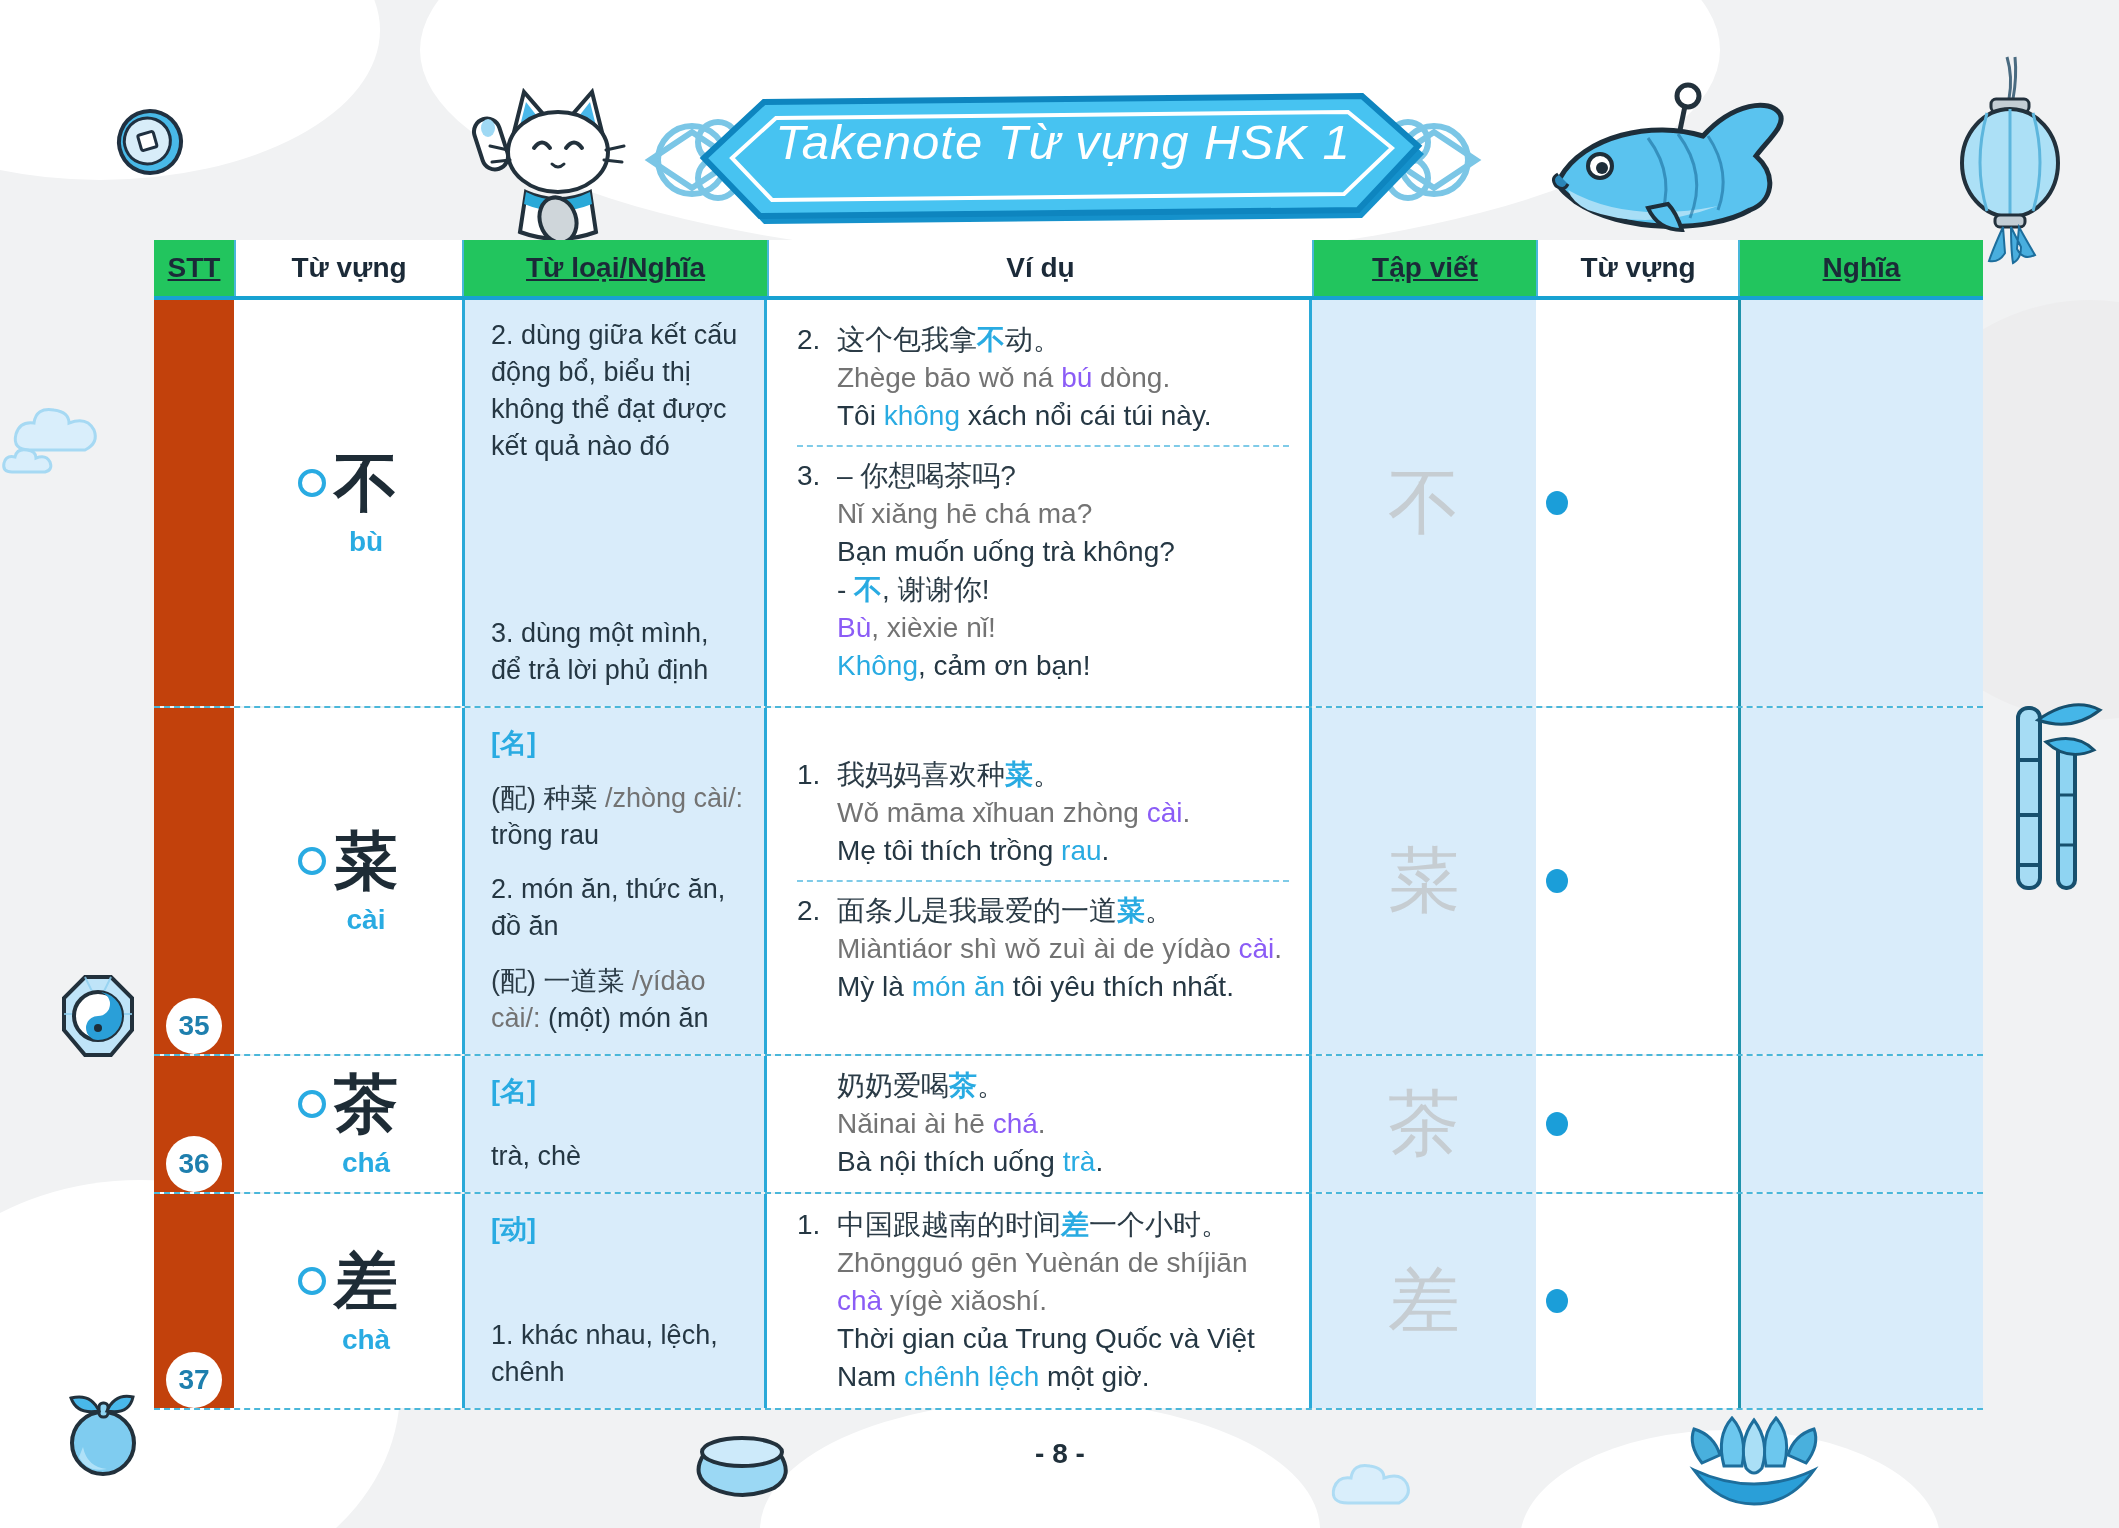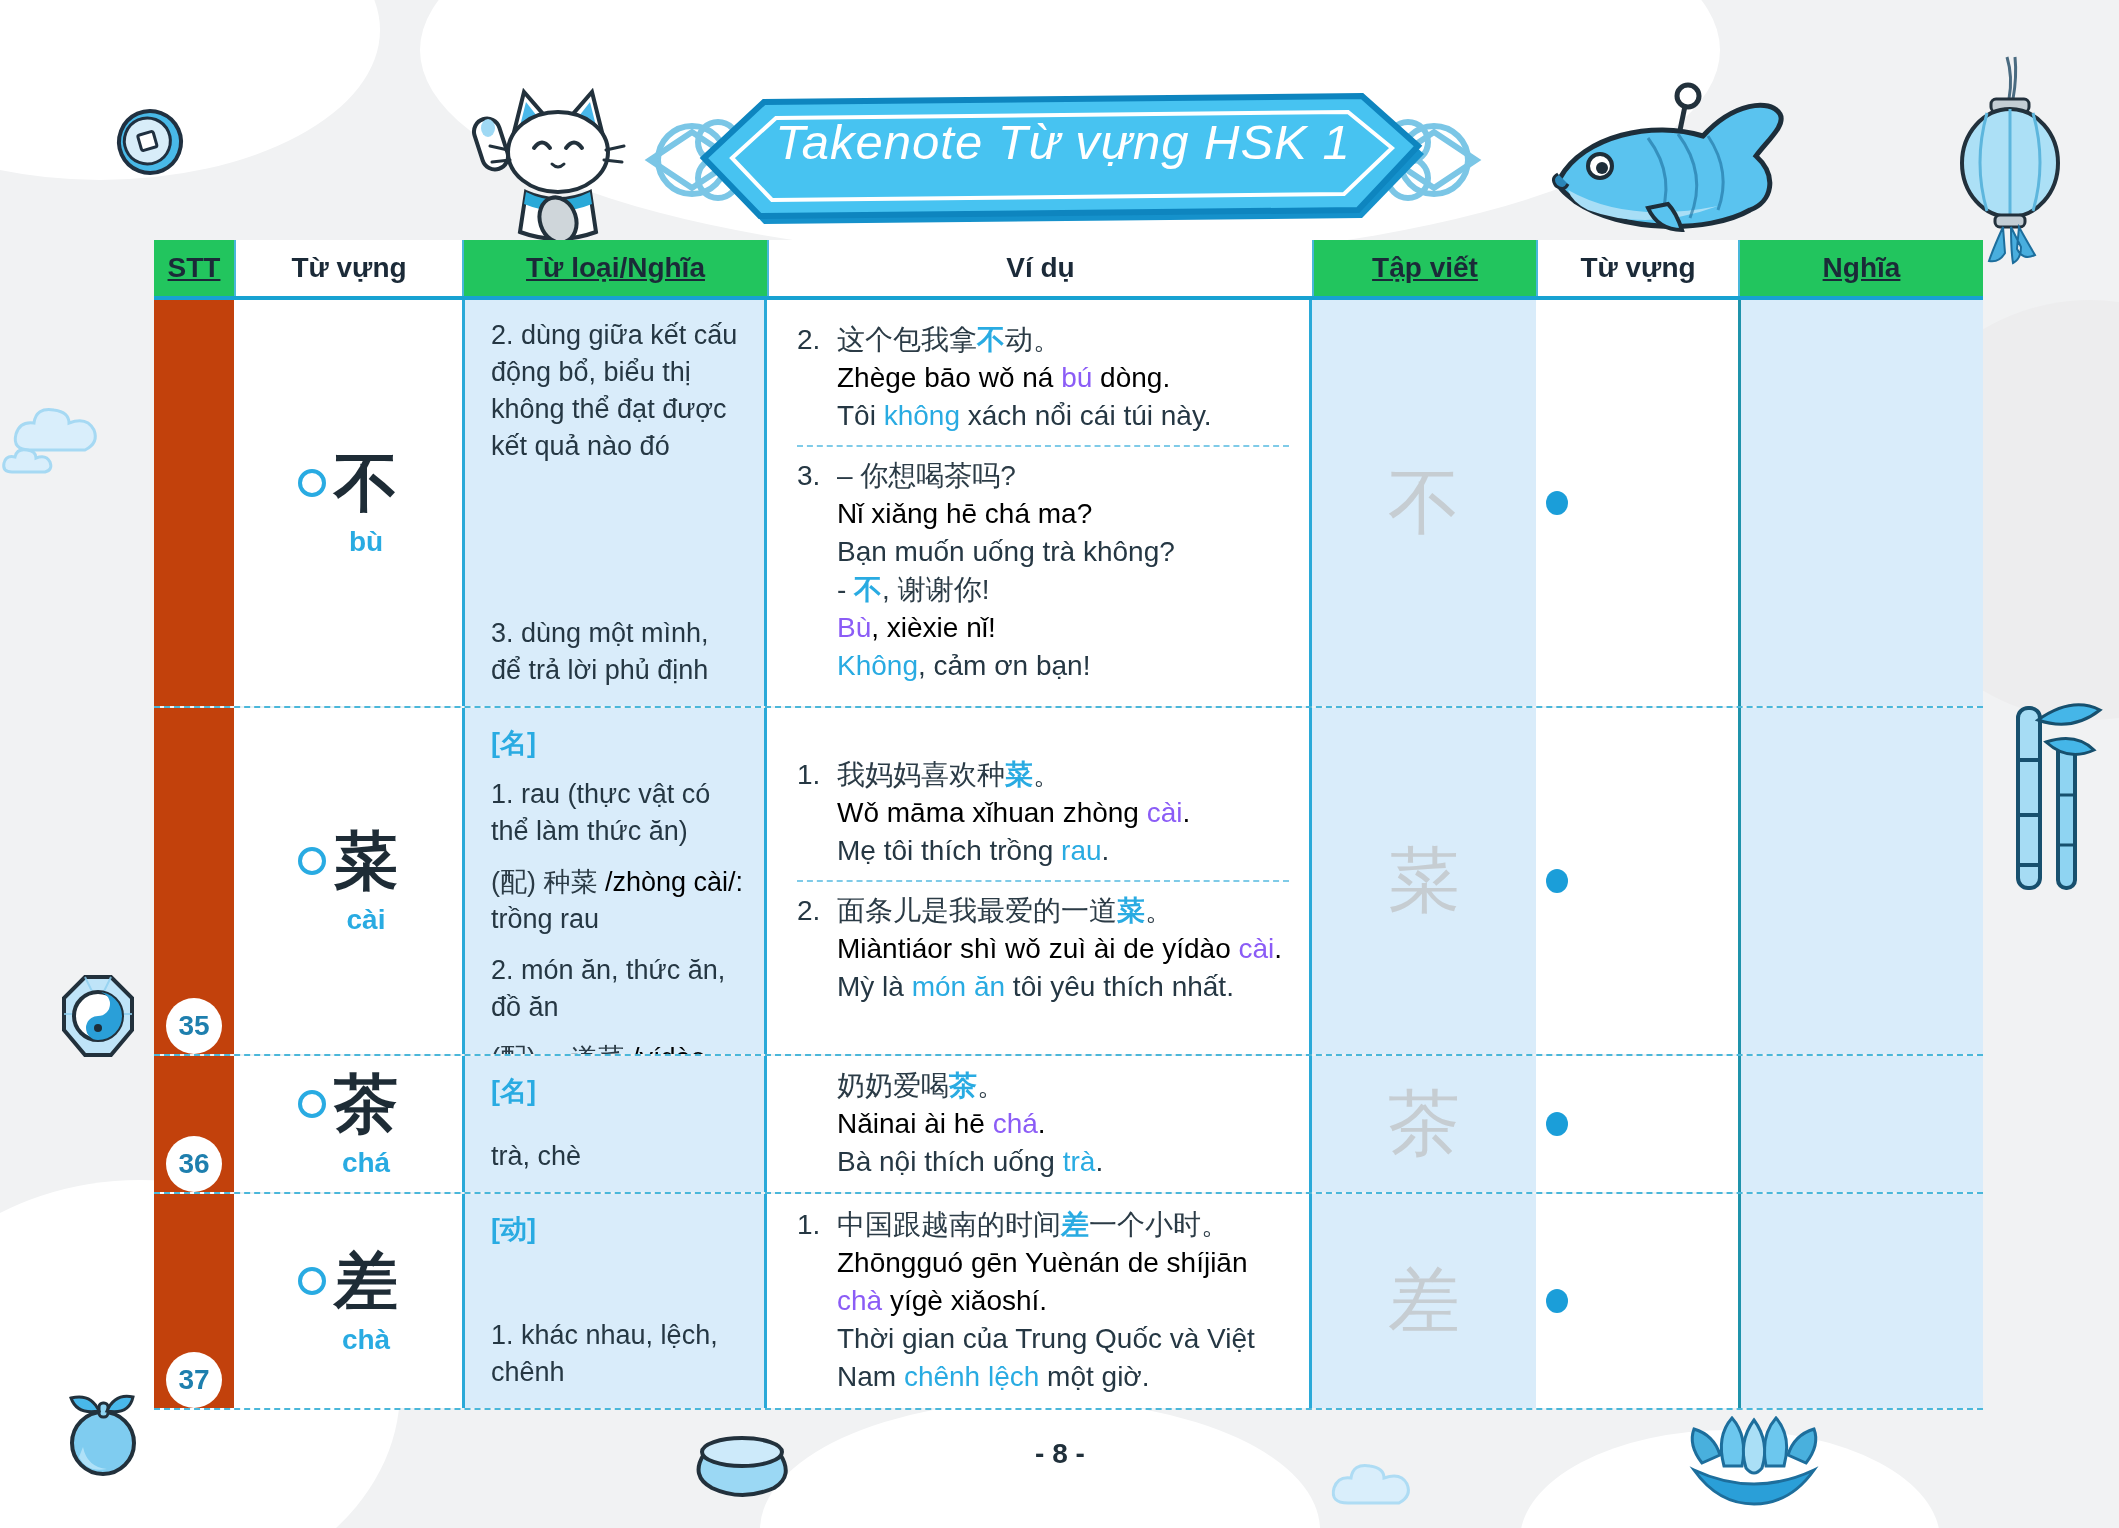--- a/index.html
+++ b/index.html
@@ -47,21 +47,21 @@
   .para{font-size:27px;line-height:37px;margin:7px 0;}
 
   .c-vidu{background:#ffffff;border-right:3px solid #2aa9d8;
     display:flex;flex-direction:column;justify-content:center;padding:0 20px 0 30px;}
   .block{padding:10px 0;}
   .block + .block{border-top:2px dashed #7fcbe8;}
   .line{font-size:28px;line-height:38px;padding-left:40px;}
   .seg.num{display:inline-block;width:40px;margin-left:-40px;color:#253743;}
   .seg.cn{color:#2b3b46;}
   .seg.hl{color:#29abe2;font-weight:bold;}
-  .seg.py{color:#000000;}
+  .seg.py{color:#737373;}
   .seg.pyhl{color:#8b5cf6;}
   .seg.vi{color:#253743;}
   .seg.vihl{color:#29abe2;}
 
   .c-trace{background:#d9ecfa;display:flex;align-items:center;justify-content:center;}
   .trace{font-family:"DejaVu Serif", serif;font-size:72px;color:#c6cdd2;}
 
   .c-dot{background:#ffffff;display:flex;align-items:center;}
   .dot{width:22px;height:24px;border-radius:50%;background:#1b9ed9;margin-left:10px;}
 
@@ -251,21 +251,20 @@
       </div>
       <div class="cell c-word">
         <div class="word-wrap">
           <span class="ring"></span>
           <span class="hz-big js-word">菜</span>
           <span class="word-pinyin js-pinyin">cài</span>
         </div>
       </div>
       <div class="cell c-mean js-mean">
             <div class="para"><span class="seg hl">[名]</span></div>
-            <div class="para"><span class="seg vi">1. rau (thực vật có thể làm thức ăn)</span></div>
             <div class="para"><span class="seg cn">(配) 种菜 </span><span class="seg py">/zhòng cài/:</span><span class="seg vi"> trồng rau</span></div>
             <div class="para"><span class="seg vi">2. món ăn, thức ăn, đồ ăn</span></div>
             <div class="para"><span class="seg cn">(配) 一道菜 </span><span class="seg py">/yídào cài/:</span><span class="seg vi"> (một) món ăn</span></div>
           </div>
       <div class="cell c-vidu js-vidu">
             <div class="block">
               <div class="line"><span class="seg num">1. </span><span class="seg cn">我妈妈喜欢种</span><span class="seg hl">菜</span><span class="seg cn">。</span></div>
               <div class="line"><span class="seg py">Wǒ māma xǐhuan zhòng </span><span class="seg pyhl">cài</span><span class="seg py">.</span></div>
               <div class="line"><span class="seg vi">Mẹ tôi thích trồng </span><span class="seg vihl">rau</span><span class="seg vi">.</span></div>
             </div>

